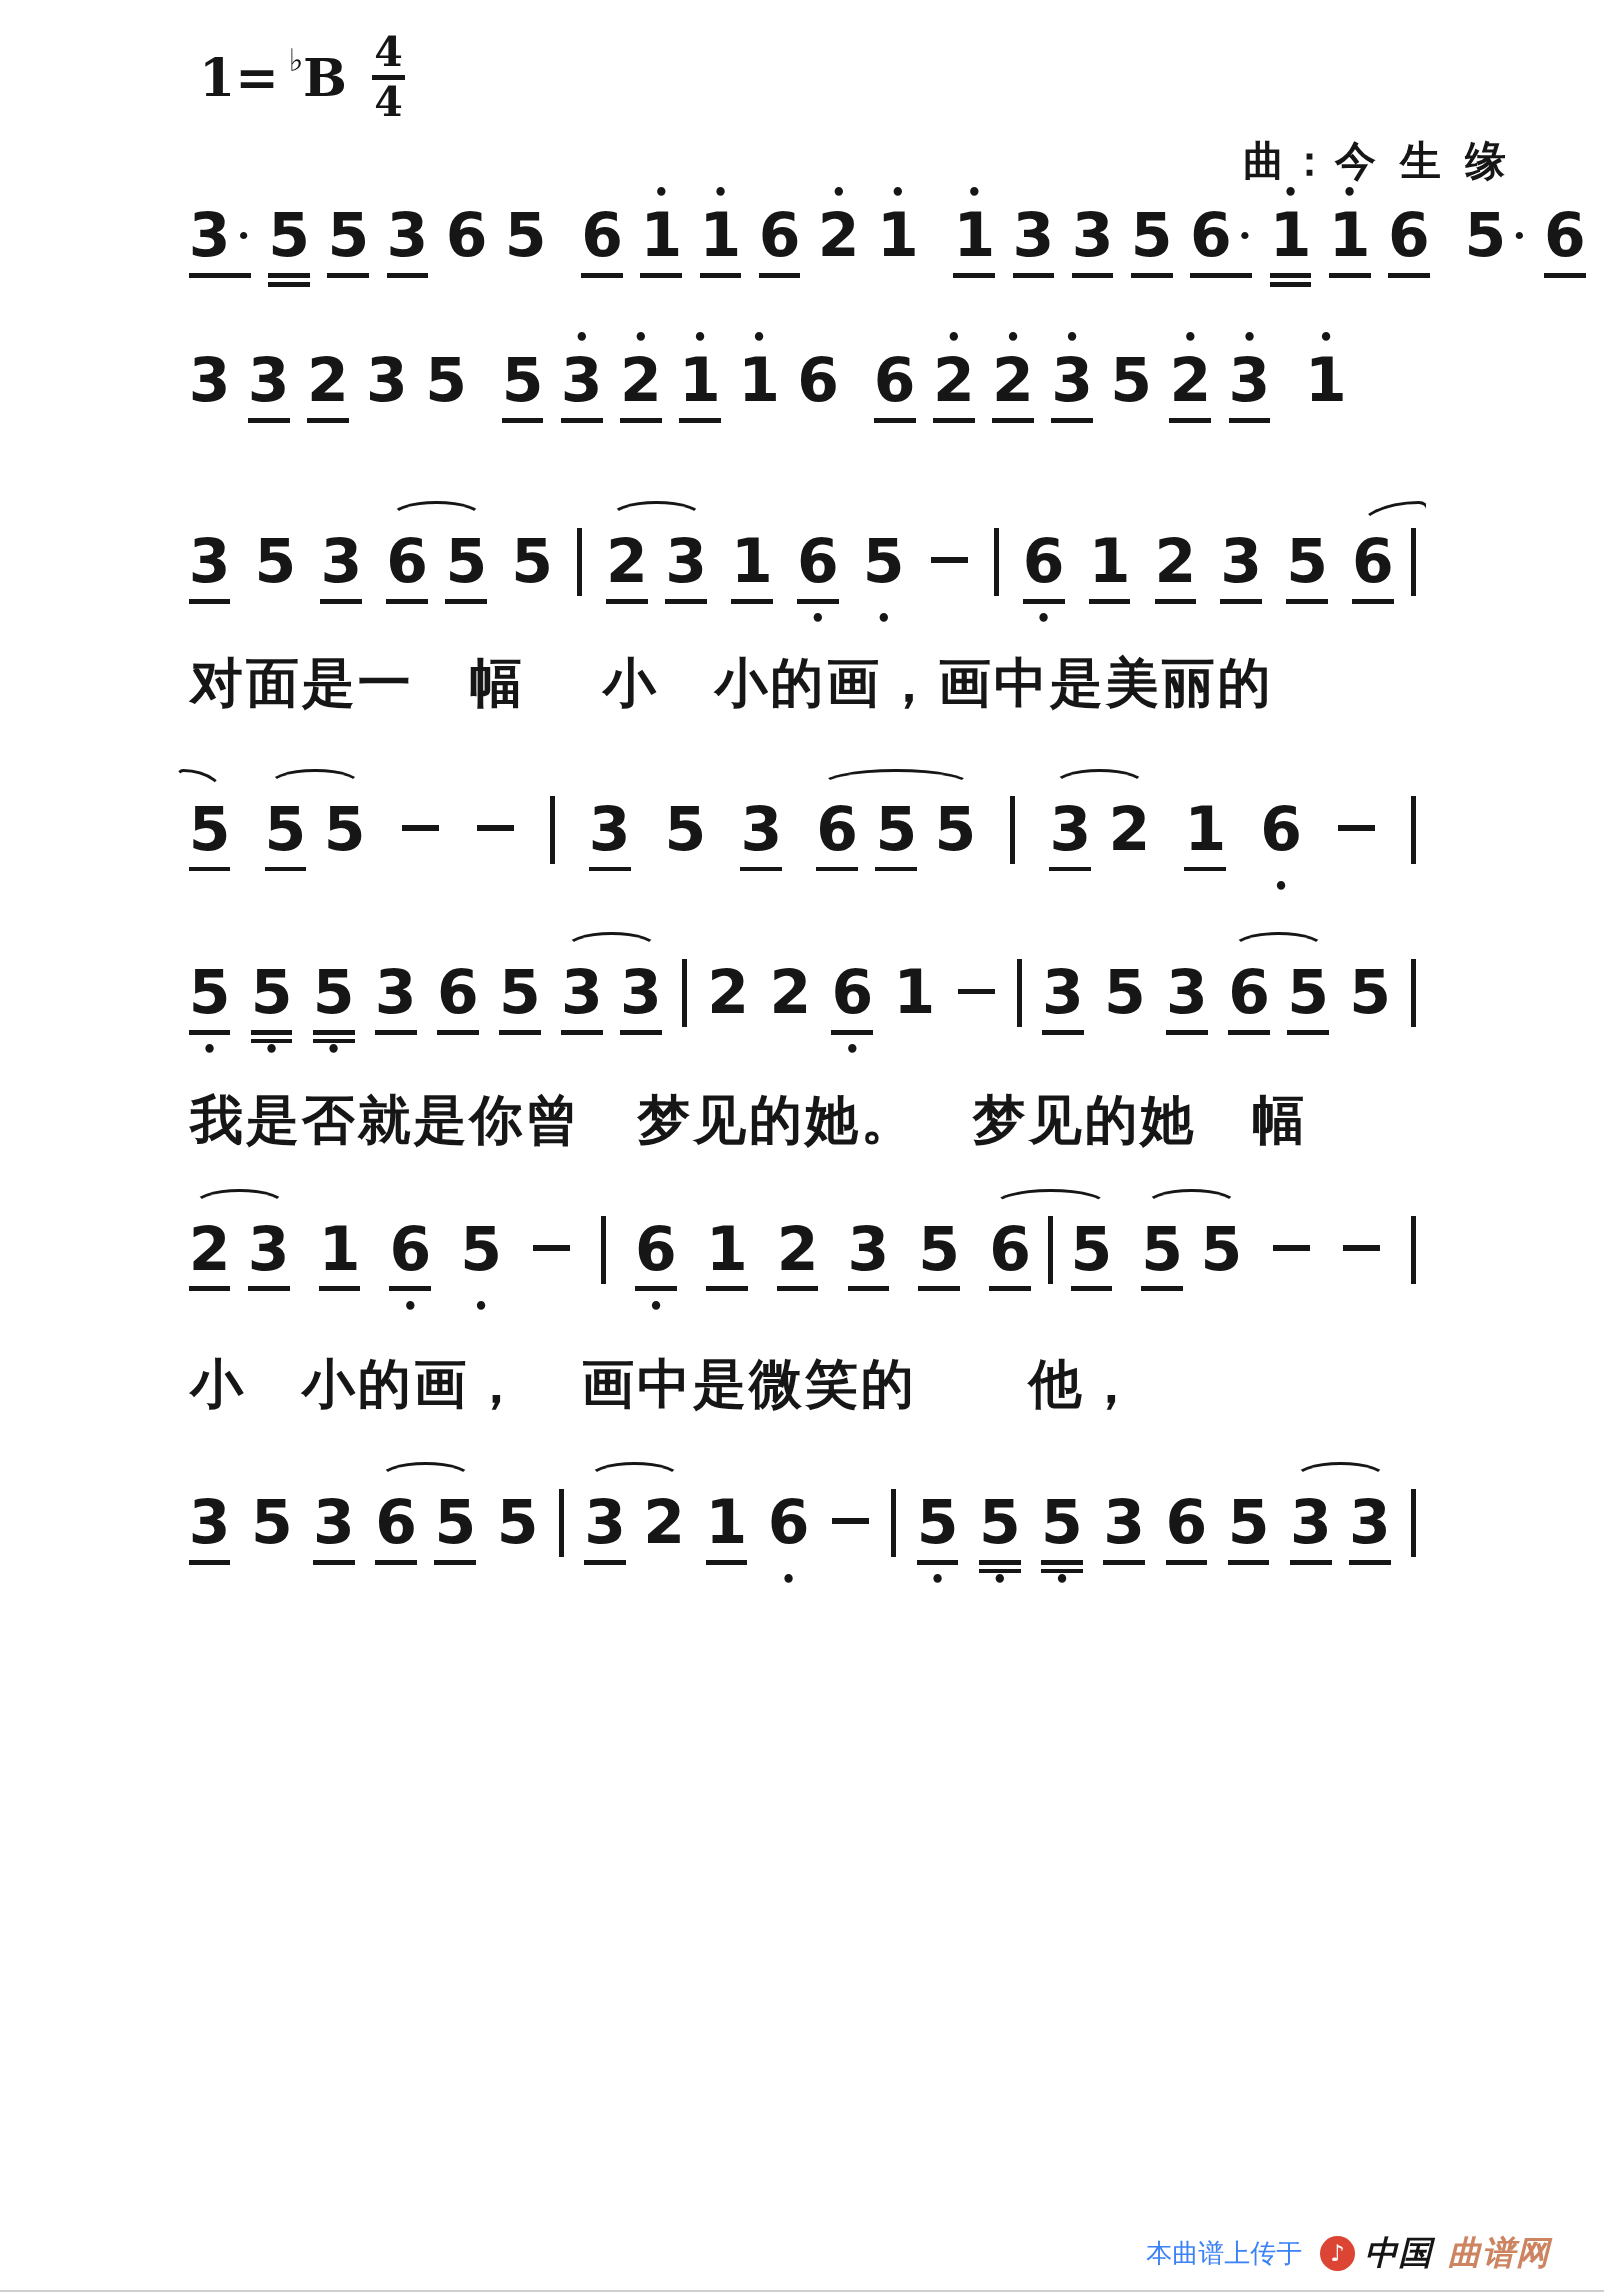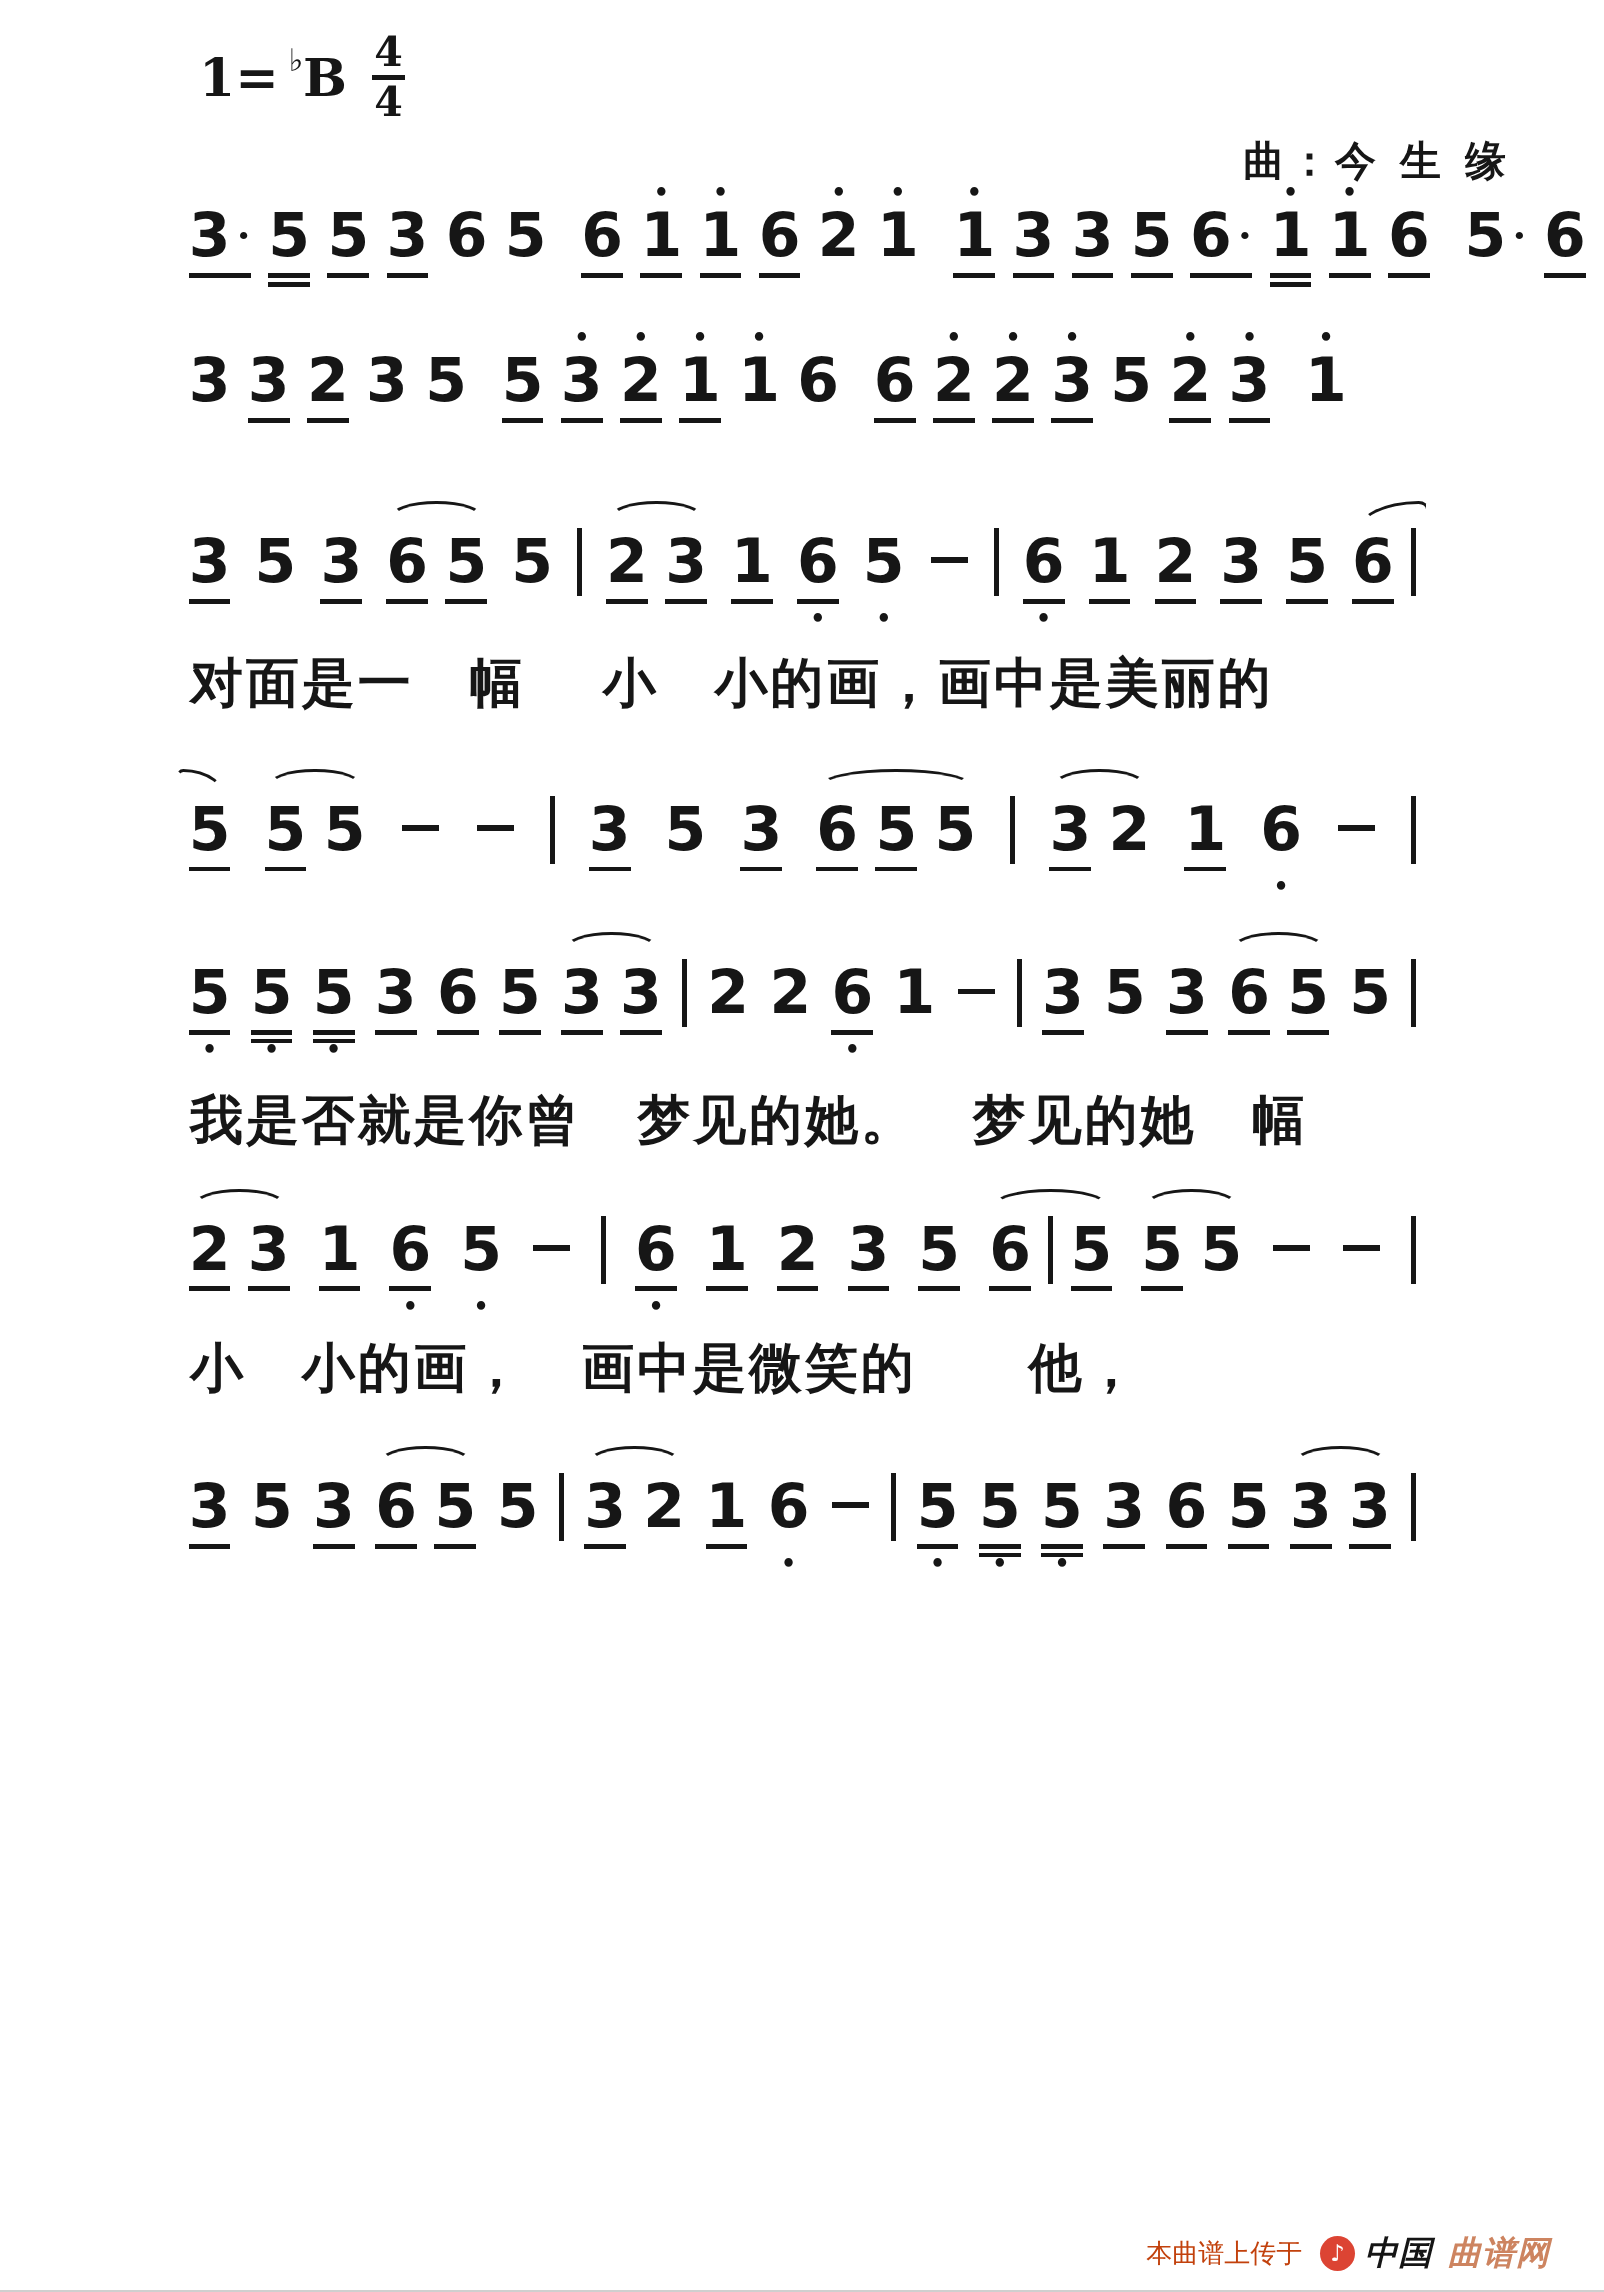--- a/index.html
+++ b/index.html
@@ -42,21 +42,21 @@
   .slur{position:relative;display:flex;align-items:flex-start;}
   .slur::before{content:"";position:absolute;left:11.6px;right:11.6px;top:-9.7px;height:29px;
     border:3.9px solid transparent;border-top:3.9px solid #161616;border-radius:50%;}
   .slur.open-right::before{right:-3.9px;border-radius:110% 18% 0 0 / 120% 30% 0 0;}
   .slur.open-left::before{left:-3.9px;border-radius:18% 110% 0 0 / 30% 120% 0 0;}
   
   .lyrics{padding-left:190px;font-size:53px;font-weight:600;letter-spacing:2.9px;
     line-height:76px;white-space:pre;}
   
   .footer{position:absolute;right:54px;bottom:13.6px;display:flex;align-items:center;gap:9.7px;}
-  .f-label{font-size:26px;color:#c2410c;font-family:"DejaVu Sans","Liberation Sans",sans-serif;}
+  .f-label{font-size:26px;color:#3b82f6;font-family:"DejaVu Sans","Liberation Sans",sans-serif;}
   .logo{width:35px;height:35px;border-radius:50%;background:#dc4433;color:#fff;
     display:flex;align-items:center;justify-content:center;font-size:23px;line-height:35px;margin-left:7.8px;}
   .site{font-style:italic;font-weight:700;font-size:33px;letter-spacing:1px;
     font-family:"DejaVu Sans","Liberation Sans",sans-serif;}
   .site-cn{color:#151515;}
   .site-qp{color:#cd8460;margin-left:5.8px;}
 </style>
 </head>
 <body>
 
@@ -1283,21 +1283,21 @@
             <span class="ul off"></span>
             <span class="ul off"></span>
           </span>
           <span class="slot o-dn" style="visibility: hidden;">•</span>
         </span>
       </span>
       <span class="dash"></span>
       <span class="dash"></span>
       <span class="bar"></span>
     </div>
-  <div class="lyrics" style="margin-top:11px;">小　小的画，　画中是微笑的　　他，</div>
+  <div class="lyrics" style="margin-top:27px;">小　小的画，　画中是微笑的　　他，</div>
 
   <div class="score-line" style="margin-top:50px;">
       <span class="note">
         <span class="slot o-up" style="visibility: hidden;">•</span>
         <span class="ng">
           <span class="dg">3</span>
         </span>
         <span class="uls">
           <span class="ul"></span>
           <span class="ul off"></span>

